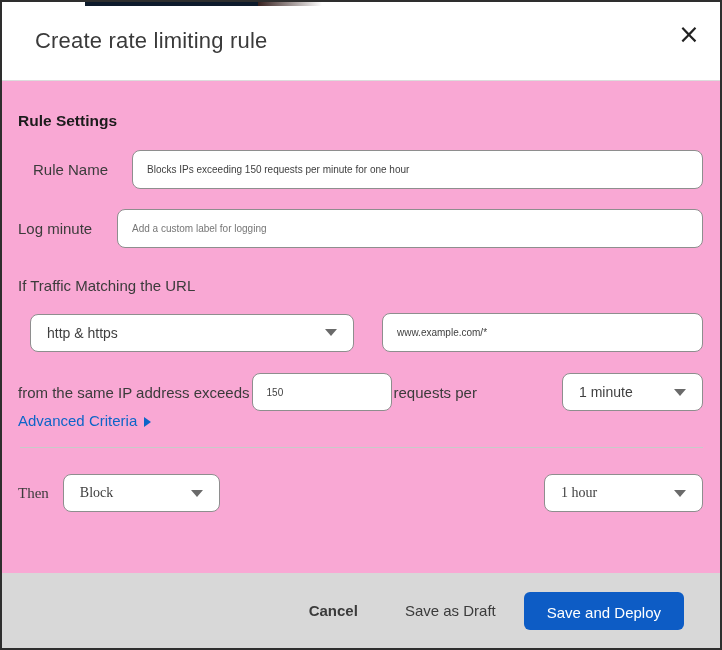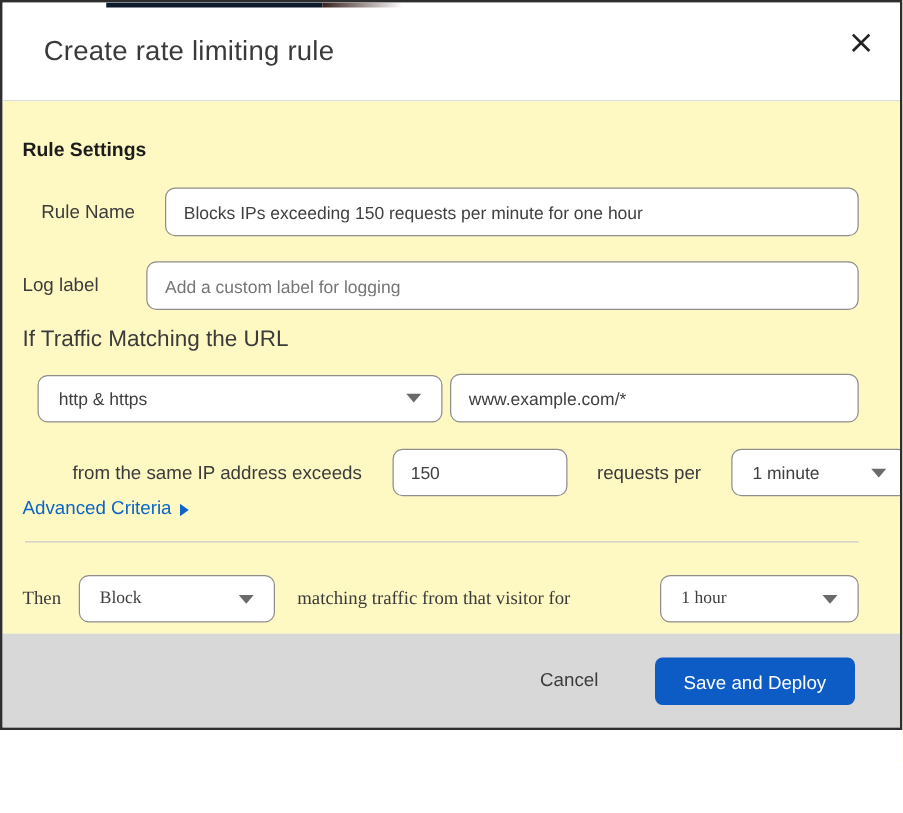--- a/index.html
+++ b/index.html
@@ -3,21 +3,21 @@
 <meta charset="utf-8">
 <style>
   * { margin: 0; padding: 0; box-sizing: border-box; }
   html, body { background: #ffffff; }
   body {
     font-family: "Liberation Sans", "DejaVu Sans", sans-serif;
     width: 722px; height: 650px;
   }
   .window {
     position: relative;
-    width: 722px; height: 584px;
+    width: 722px; height: 650px;
     border: 2px solid #2e2e2e;
     background: #f2f2f2;
     display: flex; flex-direction: column;
     overflow: hidden;
   }
   
   .strip-navy {
     position: absolute; top: 0; left: 83px; width: 173px; height: 4px;
     background: #0e1b2c; z-index: 5;
   }
@@ -42,53 +42,53 @@
     margin-left: auto;
     width: 32px; height: 32px;
     background: none; border: none; cursor: pointer;
     font-size: 26px; line-height: 30px; color: #222222;
     font-family: "DejaVu Sans", sans-serif;
     margin-top: -14px;
   }
   
   .body {
     flex: 1 1 auto;
-    background: #fef9c3;
-    padding: 0 33px 0 16px;
+    background: #f9a8d4;
+    padding: 0 17px 0 16px;
     color: #3b3b3b;
   }
   .section-heading {
     margin-top: 30px;
     font-size: 15.5px; font-weight: 700; color: #1c1c1c;
     line-height: 19px;
   }
   .row { display: flex; align-items: center; }
   .row-rule { margin-top: 20px; margin-left: 15px; }
   .row-log { margin-top: 20px; }
   .field-label {
     flex: 0 0 99px;
     font-size: 15px; color: #3b3b3b;
   }
   .text-input {
     height: 39px;
     border: 1px solid #8e8e8e; border-radius: 8px;
     background: #ffffff;
     font-family: "Liberation Sans", "DejaVu Sans", sans-serif;
-    font-size: 14px; color: #3f3f3f;
+    font-size: 10px; color: #3f3f3f;
     padding: 0 14px;
     outline: none;
     width: 100%;
   }
   .text-input::placeholder { color: #767676; opacity: 1; }
   .flex1 { flex: 1 1 auto; min-width: 0; }
   .para {
-    margin-top: 14px;
-    font-size: 18px; color: #3b3b3b; line-height: 19px;
-  }
-  .row-scheme { margin-top: 18px; padding-left: 12px; gap: 6px; }
+    margin-top: 28px;
+    font-size: 15px; color: #3b3b3b; line-height: 19px;
+  }
+  .row-scheme { margin-top: 18px; padding-left: 12px; gap: 28px; }
   .select-box {
     height: 38px;
     border: 1px solid #8e8e8e; border-radius: 8px;
     background: #ffffff;
     display: flex; align-items: center;
     padding: 0 16px;
     font-size: 14px; color: #3f3f3f;
     cursor: pointer;
     flex: 0 0 auto;
   }
@@ -96,21 +96,21 @@
     margin-left: auto;
     width: 0; height: 0;
     border-left: 6px solid transparent;
     border-right: 6px solid transparent;
     border-top: 7px solid #6a6a6a;
   }
   .w-scheme { width: 324px; }
   .w-period { width: 141px; margin-left: auto; }
   .w-action { width: 157px; }
   .w-duration { width: 159px; margin-left: auto; }
-  .row-threshold { margin-top: 21px; gap: 24px; margin-left: 40px; }
+  .row-threshold { margin-top: 21px; gap: 2px; }
   .inline-label { font-size: 15px; color: #3b3b3b; white-space: nowrap; }
   .num-input { width: 140px; flex: 0 0 140px; height: 38px; }
   .adv-link {
     display: inline-flex; align-items: center;
     font-size: 15px; color: #0d65c8;
     text-decoration: none; cursor: pointer; line-height: 19px;
   }
   .adv-link .tri-right {
     margin-left: 7px; margin-top: 2px;
     width: 0; height: 0;
@@ -130,21 +130,21 @@
     background: #d8d8d8;
     display: flex; align-items: center; justify-content: flex-end;
     padding-right: 36px;
   }
   .text-btn {
     background: none; border: none; cursor: pointer;
     font-family: "Liberation Sans", "DejaVu Sans", sans-serif;
     font-size: 15px; color: #3b3b3b;
     padding: 8px 2px;
   }
-  .btn-cancel { margin-right: 43px; }
+  .btn-cancel { margin-right: 43px; font-weight: bold; }
   .btn-draft { margin-right: 26px; }
   .btn-primary {
     background: #0d5cc5; border: none; border-radius: 6px;
     color: #ffffff; font-size: 15px;
     font-family: "Liberation Sans", "DejaVu Sans", sans-serif;
     height: 38px; padding: 12px 23px;
     cursor: pointer;
   }
 </style>
 </head>
@@ -161,21 +161,21 @@
 
   <div class="body">
     <div class="section-heading">Rule Settings</div>
 
     <div class="row row-rule">
       <label class="field-label">Rule Name</label>
       <input class="text-input flex1" type="text" value="Blocks IPs exceeding 150 requests per minute for one hour" style="">
     </div>
 
     <div class="row row-log">
-      <label class="field-label">Log label</label>
+      <label class="field-label">Log minute</label>
       <input class="text-input flex1" type="text" placeholder="Add a custom label for logging" style="">
     </div>
 
     <div class="para">If Traffic Matching the URL</div>
 
     <div class="row row-scheme">
       <div class="select-box w-scheme">
         <span>http &amp; https</span>
         <span class="caret"></span>
       </div>
@@ -198,25 +198,25 @@
     </a>
 
     <hr class="divider">
 
     <div class="row row-then">
       <span class="inline-label">Then</span>
       <div class="select-box w-action">
         <span>Block</span>
         <span class="caret"></span>
       </div>
-      <span class="inline-label then-mid">matching traffic from that visitor for</span>
       <div class="select-box w-duration">
         <span>1 hour</span>
         <span class="caret"></span>
       </div>
     </div>
   </div>
 
   <div class="footer">
     <button class="text-btn btn-cancel">Cancel</button>
+    <button class="text-btn btn-draft">Save as Draft</button>
     <button class="btn-primary">Save and Deploy</button>
   </div>
 </div>
 
 </body></html>

